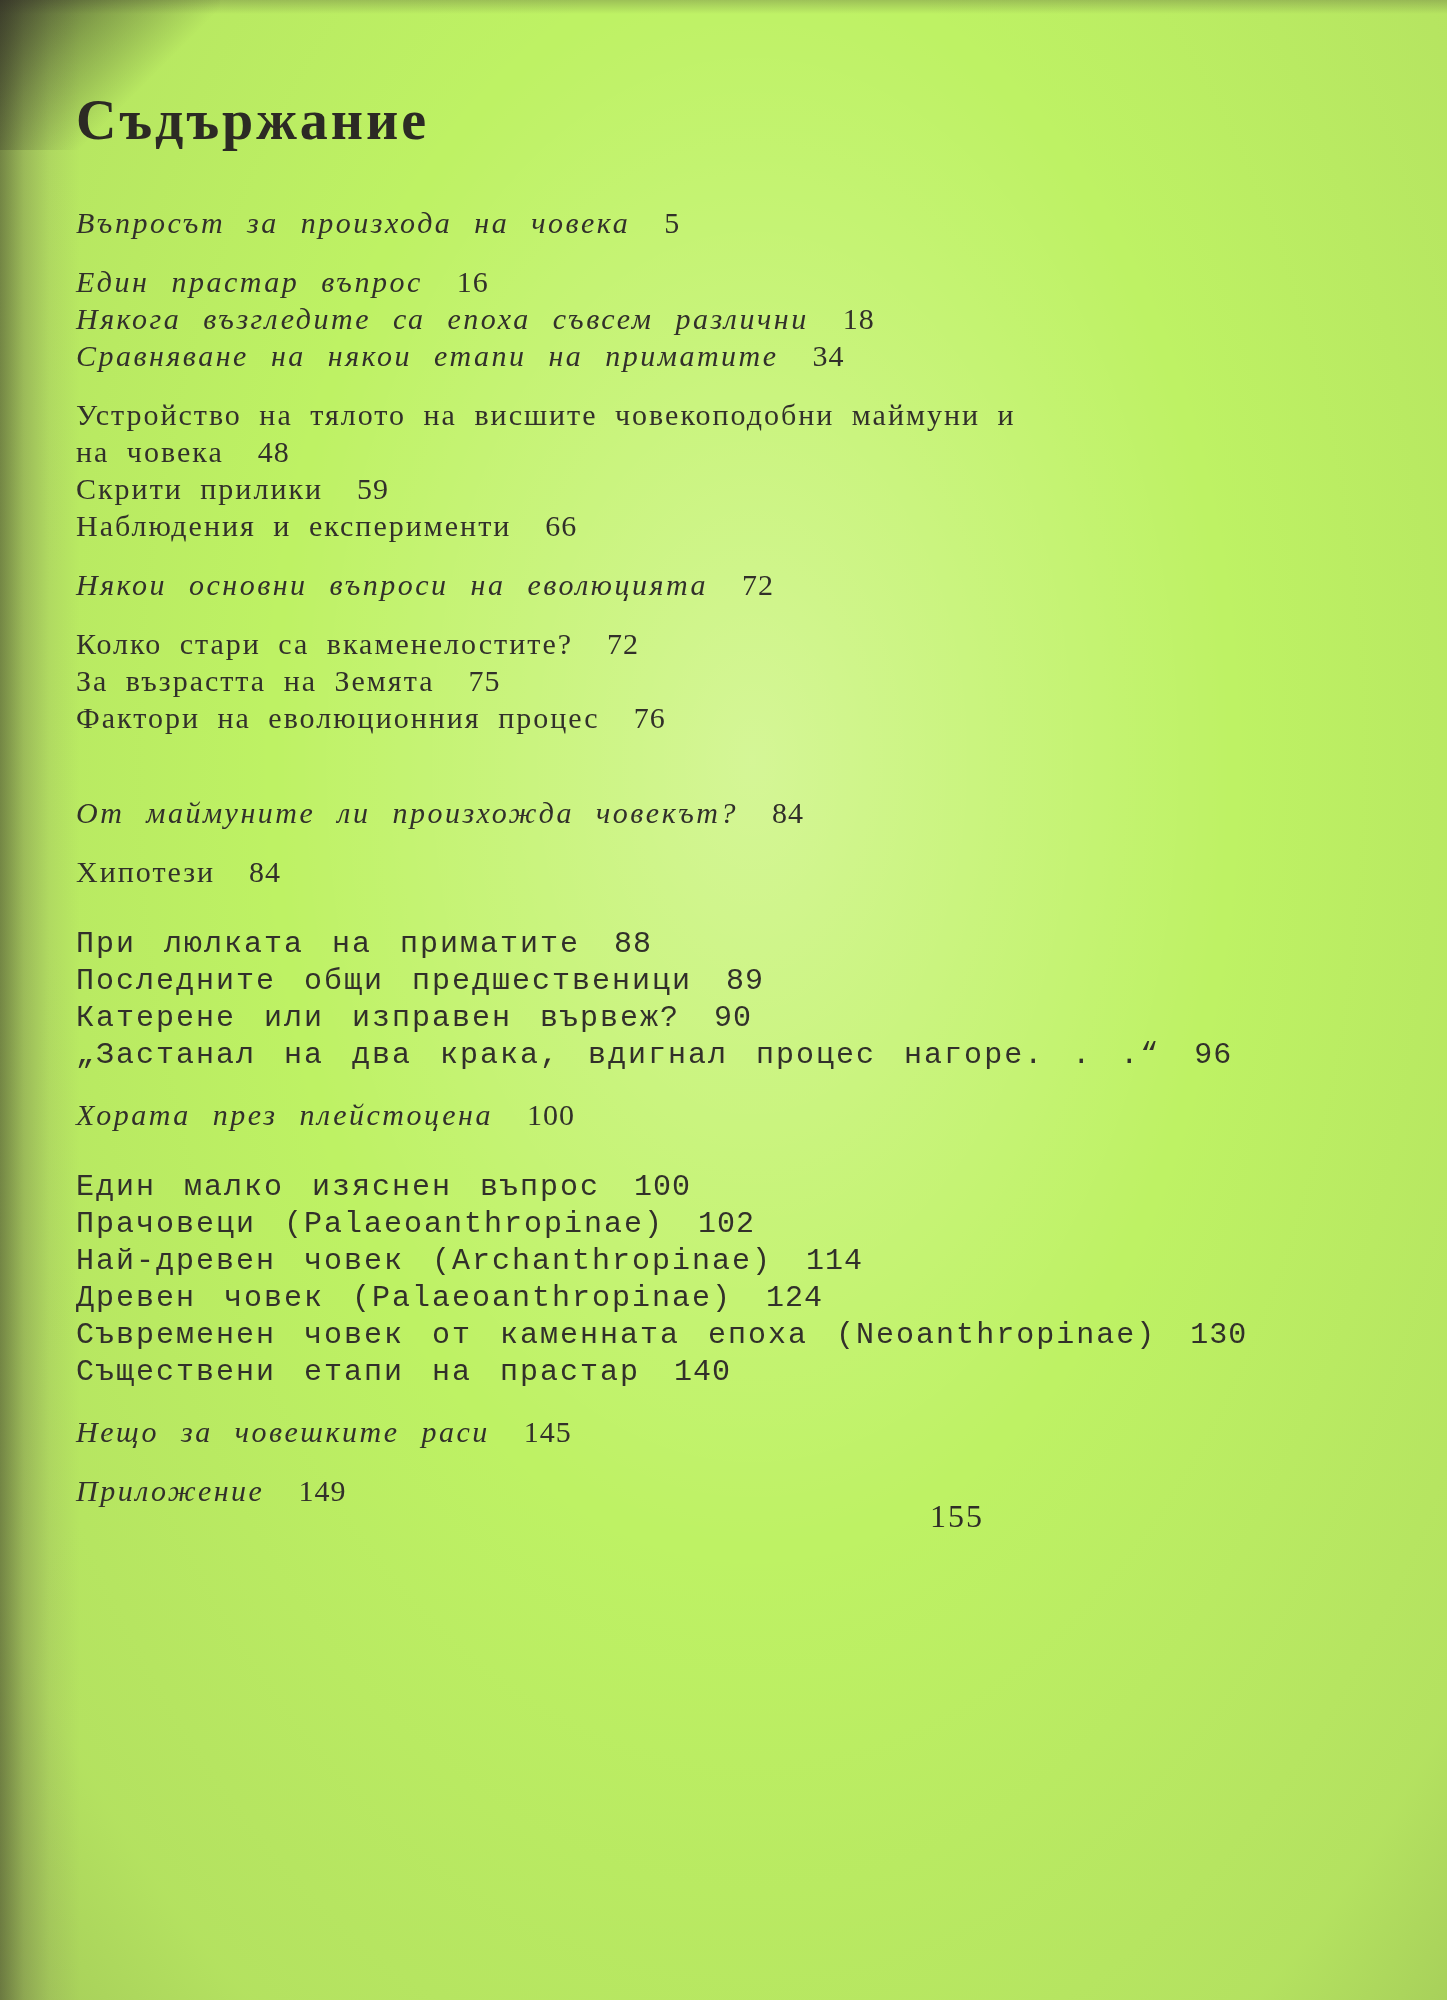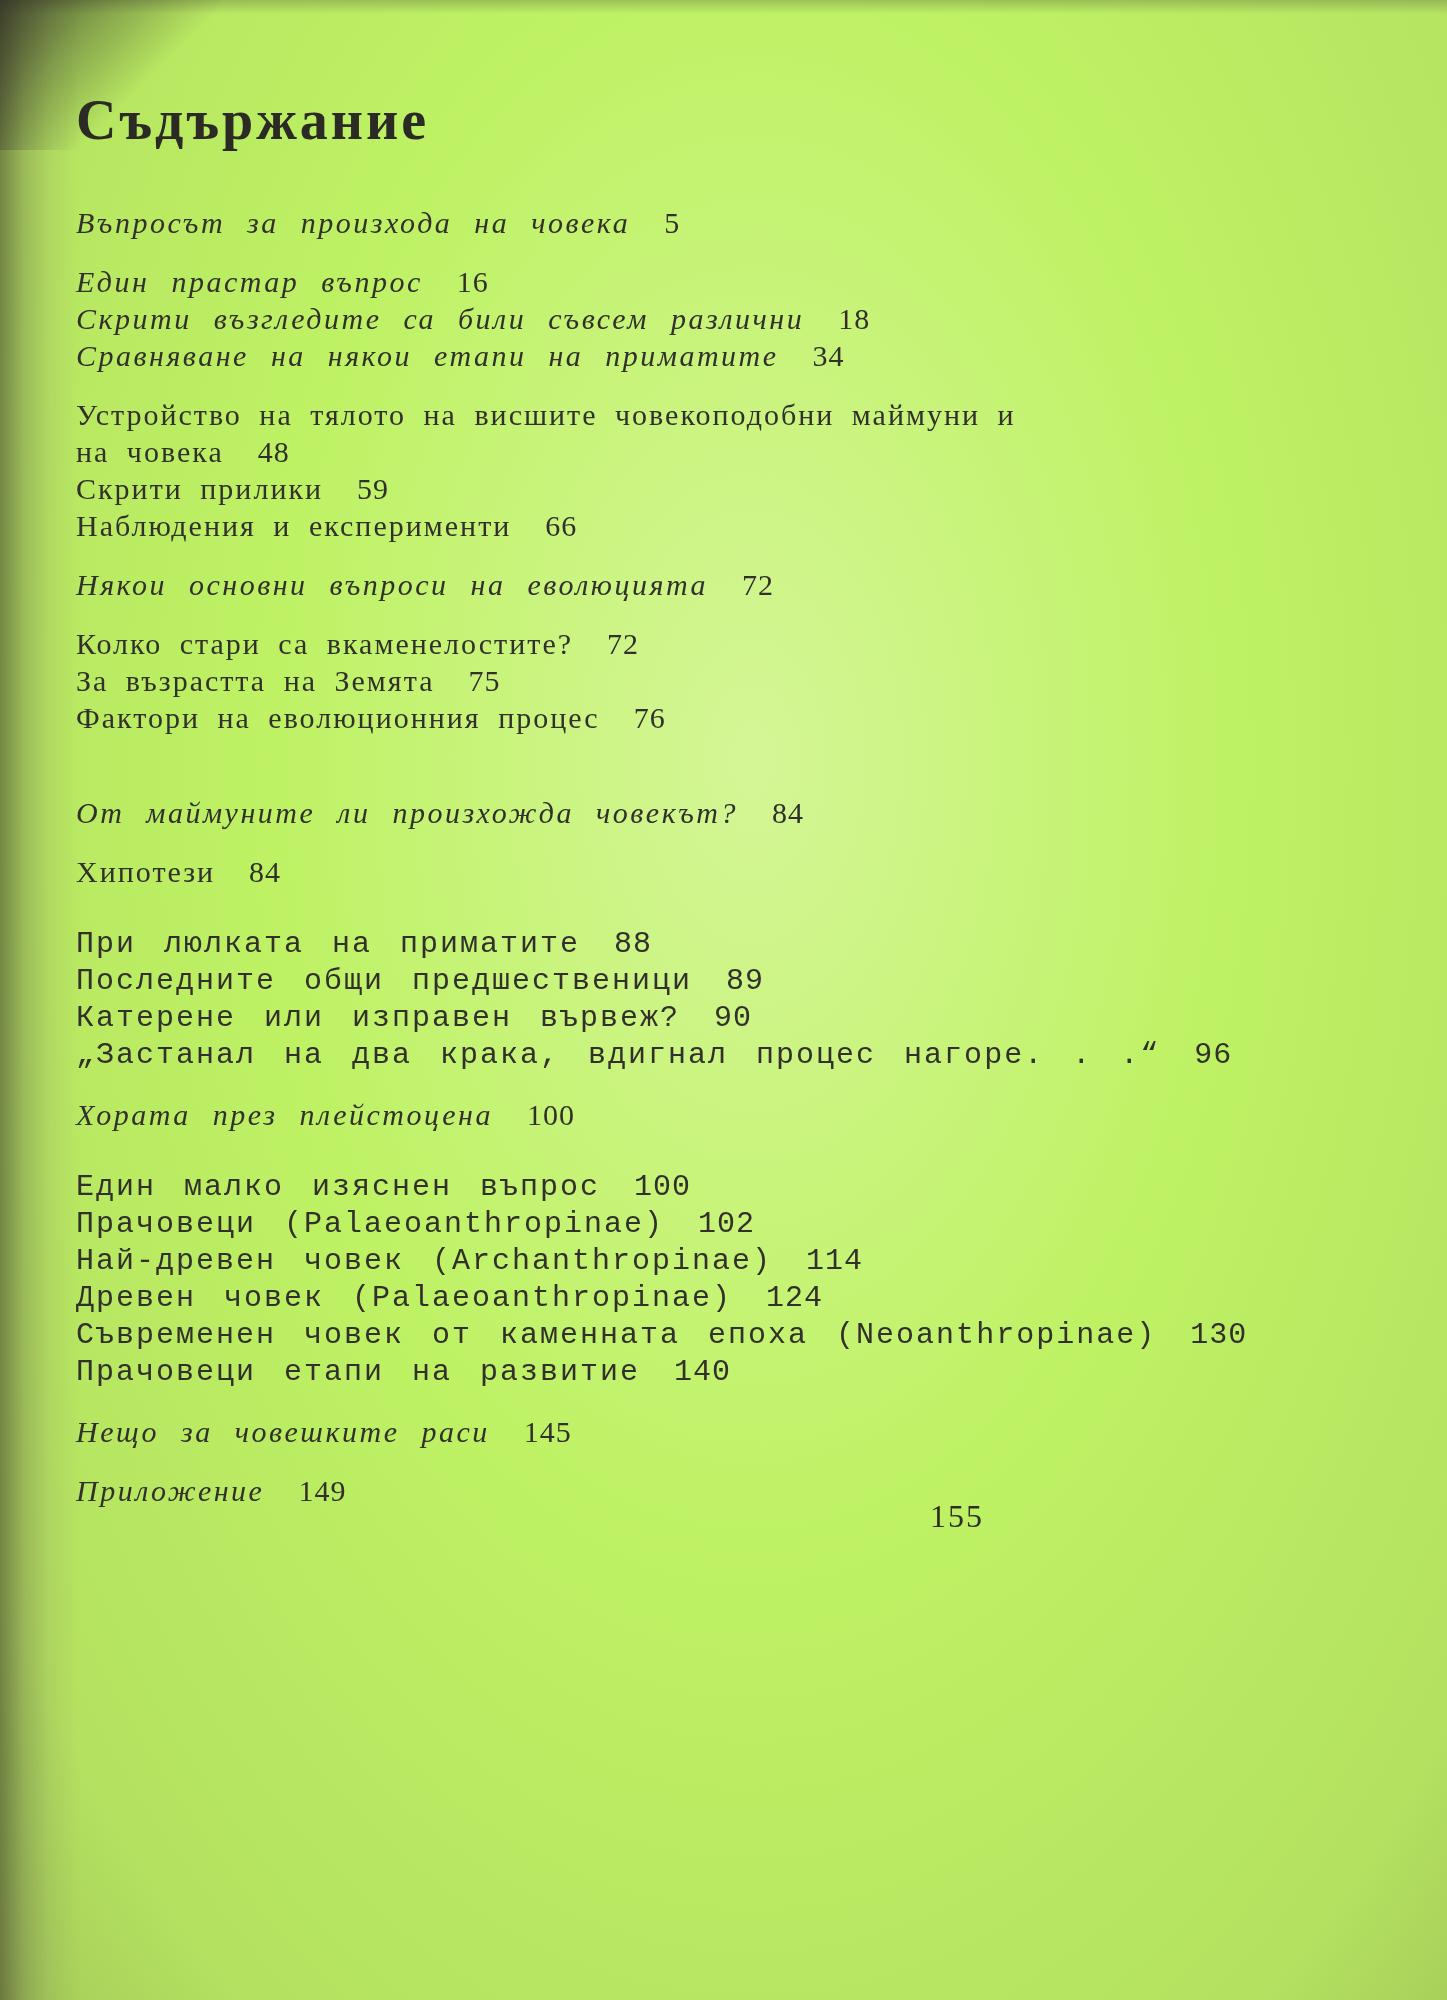--- a/index.html
+++ b/index.html
@@ -108,21 +108,21 @@
   <div class="corner-tl"></div>
 
   <div class="content">
     <h1 class="title">Съдържание</h1>
     <div id="toc">
         <div class="toc-section italic gap-first">
           <div class="toc-entry"><span class="entry-text">Въпросът за произхода на човека</span><span class="entry-page">5</span></div>
         </div>
         <div class="toc-section italic gap-default">
           <div class="toc-entry"><span class="entry-text">Един прастар въпрос</span><span class="entry-page">16</span></div>
-          <div class="toc-entry"><span class="entry-text">Скрити възгледите са били съвсем различни</span><span class="entry-page">18</span></div>
+          <div class="toc-entry"><span class="entry-text">Някога възгледите са епоха съвсем различни</span><span class="entry-page">18</span></div>
           <div class="toc-entry"><span class="entry-text">Сравняване на някои етапи на приматите</span><span class="entry-page">34</span></div>
         </div>
         <div class="toc-section regular gap-default">
           <div class="toc-entry"><span class="entry-text">Устройство на тялото на висшите човекоподобни маймуни и
 на човека</span><span class="entry-page">48</span></div>
           <div class="toc-entry"><span class="entry-text">Скрити прилики</span><span class="entry-page">59</span></div>
           <div class="toc-entry"><span class="entry-text">Наблюдения и експерименти</span><span class="entry-page">66</span></div>
         </div>
         <div class="toc-section italic gap-default">
           <div class="toc-entry"><span class="entry-text">Някои основни въпроси на еволюцията</span><span class="entry-page">72</span></div>
@@ -146,21 +146,21 @@
         </div>
         <div class="toc-section italic gap-default">
           <div class="toc-entry"><span class="entry-text">Хората през плейстоцена</span><span class="entry-page">100</span></div>
         </div>
         <div class="toc-section regular gap-medium">
           <div class="toc-entry"><span class="entry-text">Един малко изяснен въпрос</span><span class="entry-page">100</span></div>
           <div class="toc-entry"><span class="entry-text">Прачовеци (Palaeoanthropinae)</span><span class="entry-page">102</span></div>
           <div class="toc-entry"><span class="entry-text">Най-древен човек (Archanthropinae)</span><span class="entry-page">114</span></div>
           <div class="toc-entry"><span class="entry-text">Древен човек (Palaeoanthropinae)</span><span class="entry-page">124</span></div>
           <div class="toc-entry"><span class="entry-text">Съвременен човек от каменната епоха (Neoanthropinae)</span><span class="entry-page">130</span></div>
-          <div class="toc-entry"><span class="entry-text">Прачовеци етапи на развитие</span><span class="entry-page">140</span></div>
+          <div class="toc-entry"><span class="entry-text">Съществени етапи на прастар</span><span class="entry-page">140</span></div>
         </div>
         <div class="toc-section italic gap-default">
           <div class="toc-entry"><span class="entry-text">Нещо за човешките раси</span><span class="entry-page">145</span></div>
         </div>
         <div class="toc-section italic gap-default">
           <div class="toc-entry"><span class="entry-text">Приложение</span><span class="entry-page">149</span></div>
         </div>
       </div>
   </div>
 

